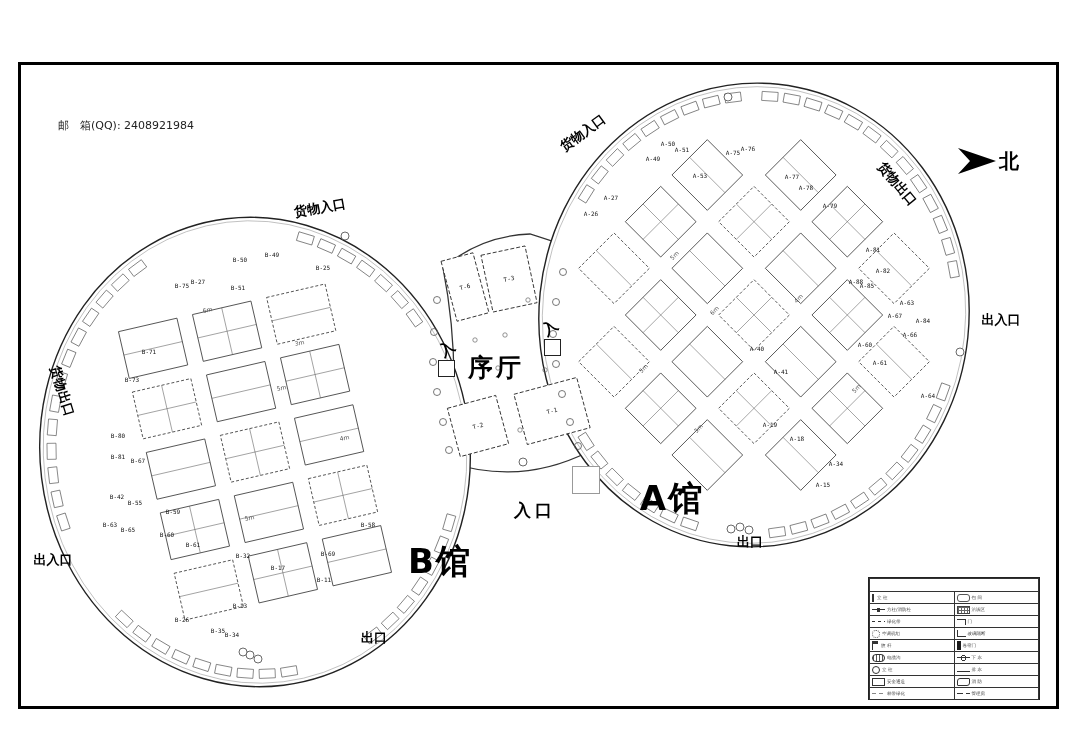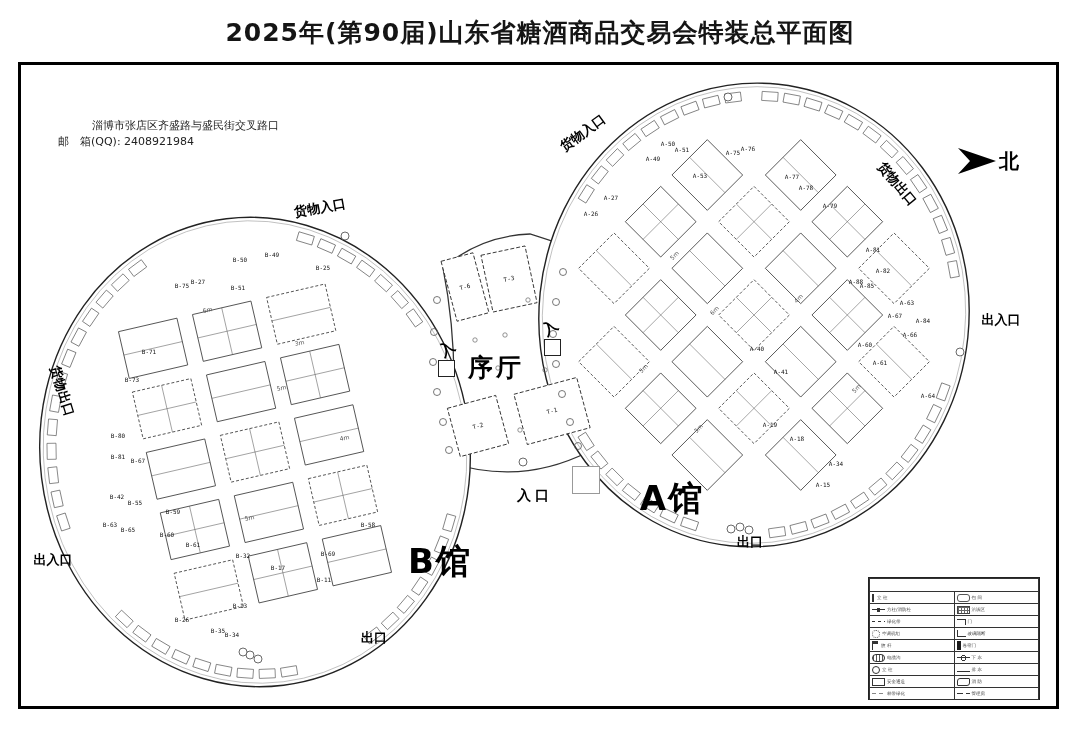--- a/index.html
+++ b/index.html
@@ -9,21 +9,21 @@
               font-size:25px;font-weight:bold;letter-spacing:1px;color:#151515;}
   .border-box{position:absolute;left:18px;top:62px;width:1041px;height:647px;
               border:3px solid #000;box-sizing:border-box;background:#fff;}
   svg#plan{position:absolute;left:18px;top:62px;}
   .info{position:absolute;left:58px;top:118px;font-size:11px;line-height:15.5px;color:#222;}
   .info .l2{padding-left:34px;}
   .lbl{position:absolute;transform:translate(-50%,-50%);white-space:nowrap;color:#000;}
   .ent{font-size:13px;font-weight:bold;}
   .big-hall{font-size:34px;font-weight:bold;letter-spacing:2px;}
   .lobby-t{font-size:25px;font-weight:bold;letter-spacing:3px;}
-  .main-ent{font-size:14px;font-weight:bold;letter-spacing:4px;}
+  .main-ent{font-size:17px;font-weight:bold;letter-spacing:4px;margin-top:14px;}
   .north{font-size:20px;font-weight:bold;}
   .glyph-in{font-size:15px;font-weight:bold;}
   .sq{position:absolute;box-sizing:border-box;background:#fff;}
   .legend{position:absolute;left:868px;top:577px;width:172px;height:123px;border:1px solid #222;
           background:#fff;box-sizing:border-box;font-size:4.5px;color:#444;}
   .legend table{border-collapse:collapse;width:100%;height:100%;table-layout:fixed;}
   .legend td,.legend th{border:1px solid #333;padding:0 2px;height:11px;overflow:hidden;white-space:nowrap;}
   .legend .hd{height:12px;border-bottom:1px solid #333;}
   .sym{display:inline-block;width:13px;height:8px;margin-right:2px;vertical-align:middle;box-sizing:border-box;}
   .sy-tick{width:3px;border-left:2px solid #333;}
@@ -43,21 +43,20 @@
   .sy-rect2{border:1px solid #333;}
   .sy-bone{border:1px solid #333;border-radius:3px 1px 3px 1px;}
   .sy-thindash{background:repeating-linear-gradient(90deg,#888 0 4px,transparent 4px 7px) center/100% 1px no-repeat;}
   .sy-longdash{background:repeating-linear-gradient(90deg,#333 0 6px,transparent 6px 9px) center/100% 1px no-repeat;}
 </style>
 </head>
 <body>
 
 <div class="stage">
 
-  <div class="page-title">2025年(第90届)山东省糖酒商品交易会特装总平面图</div>
 
   <div class="border-box"></div>
 
   <svg id="plan" width="1041" height="647" viewBox="18 62 1041 647">
 
     <path d="M443,268 Q480,236 530,234 L567,246 Q545,350 588,452 Q520,486 448,462 Q462,365 443,268 Z" fill="#ffffff" stroke="#333" stroke-width="1.3"></path>
 
     <polygon points="958,148 996,161 958,174 970,161" fill="#000"></polygon>
   <g transform="rotate(6 754 315)">
         <ellipse cx="754" cy="315" rx="215" ry="232" fill="#fff" stroke="#222" stroke-width="1.4"></ellipse>
@@ -412,21 +411,20 @@
       <text x="0" y="0" font-size="6" fill="#555" text-anchor="middle" transform="translate(300 345) rotate(-13)">3m</text>
       <text x="0" y="0" font-size="6" fill="#555" text-anchor="middle" transform="translate(676 257) rotate(-45)">5m</text>
       <text x="0" y="0" font-size="6" fill="#555" text-anchor="middle" transform="translate(716 312) rotate(-45)">6m</text>
       <text x="0" y="0" font-size="6" fill="#555" text-anchor="middle" transform="translate(645 370) rotate(-45)">5m</text>
       <text x="0" y="0" font-size="6" fill="#555" text-anchor="middle" transform="translate(800 300) rotate(-45)">4m</text>
       <text x="0" y="0" font-size="6" fill="#555" text-anchor="middle" transform="translate(858 390) rotate(-45)">5m</text>
       <text x="0" y="0" font-size="6" fill="#555" text-anchor="middle" transform="translate(700 430) rotate(-45)">3m</text>
     </svg>
 
   <div class="info">
-    <div class="l2">淄博市张店区齐盛路与盛民街交叉路口</div>
     <div class="l3">邮　箱(QQ): 2408921984</div>
   </div>
 
   <div class="lbl north" style="left:1009px;top:161px;">北</div>
 
   <div class="lbl big-hall" style="left:672px;top:499px;">A馆</div>
   <div class="lbl big-hall" style="left:440px;top:562px;">B馆</div>
   <div class="lbl lobby-t" style="left:496px;top:367px;">序厅</div>
 
   <div class="lbl main-ent" style="left:535px;top:496px;">入口</div>

